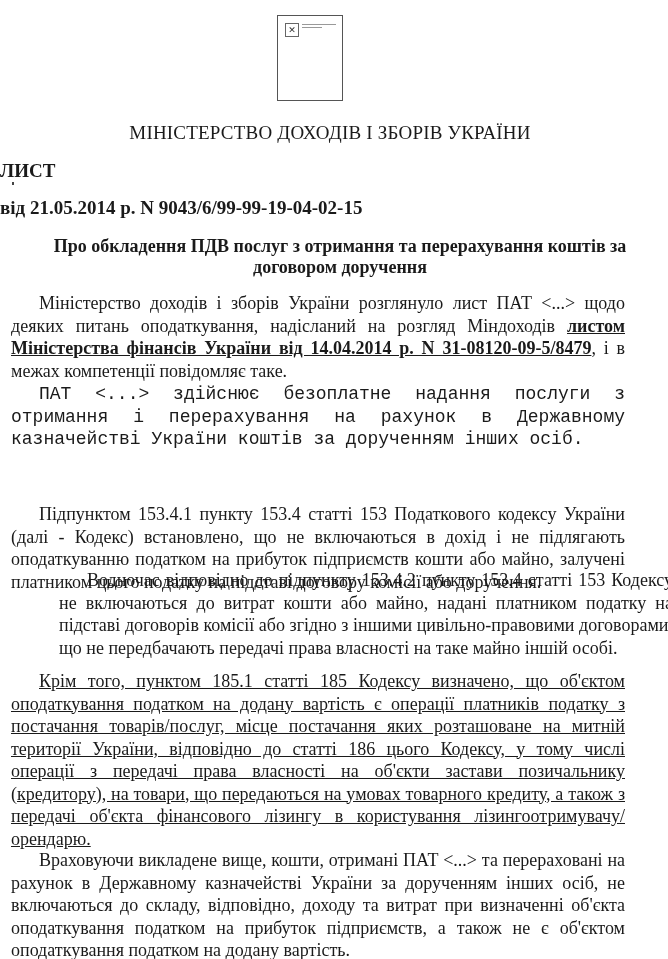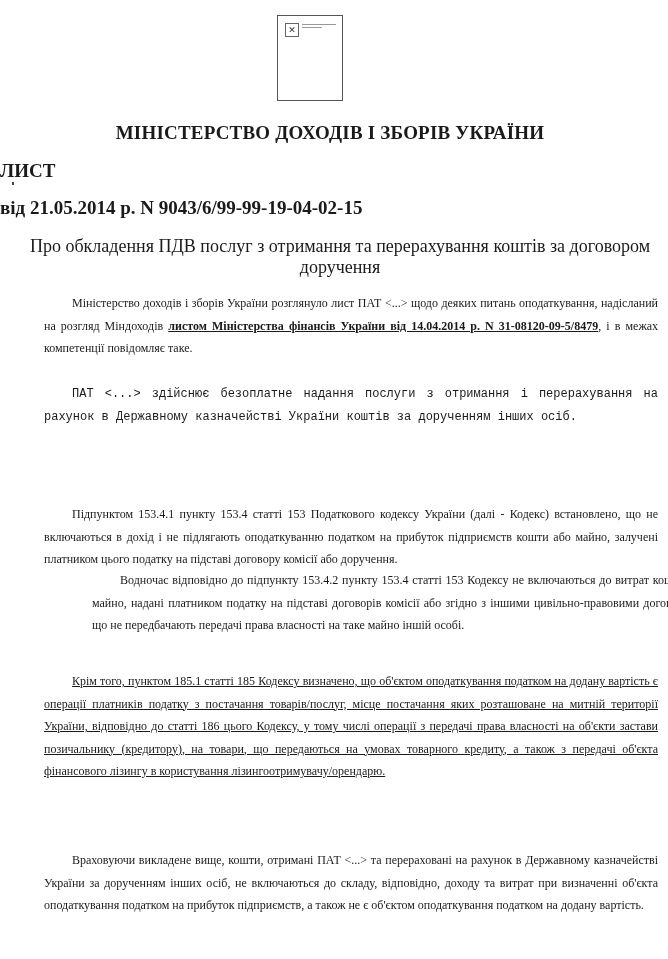--- a/index.html
+++ b/index.html
@@ -6,29 +6,29 @@
   body { width:668px; height:959px; position:relative; overflow:hidden;
          font-family:"Liberation Serif", "DejaVu Serif", serif; color:#1a1a1a; }
   .stamp { position:absolute; left:277px; top:15px; width:64px; height:84px;
            border:1px solid #555; background:#fff; }
   .stamp .x { position:absolute; left:7px; top:7px; width:12px; height:12px;
               border:1px solid #666; font-size:9px; line-height:12px; text-align:center;
               font-family:"DejaVu Sans", sans-serif; color:#333; }
   .stamp .line { position:absolute; left:24px; top:8px; width:34px; height:1px; background:#999; }
   .stamp .line2 { top:11px; width:20px; }
   .dot { position:absolute; left:12px; top:182px; width:2px; height:3px; background:#444; }
-  .h1 { position:absolute; left:0; width:660px; text-align:center; font-weight:bold;
+  .h1 { position:absolute; left:0; width:660px; text-align:center; font-weight:normal;
         font-size:19px; top:122px; letter-spacing:0.2px; }
   .h2 { position:absolute; left:0; width:668px; font-weight:bold;
         font-size:19px; top:160px; }
   .h3 { position:absolute; left:0; width:668px; font-weight:bold;
         font-size:19px; top:197px; }
-  .subject { position:absolute; left:20px; width:640px; text-align:center; font-weight:normal;
+  .subject { position:absolute; left:20px; width:640px; text-align:center; font-weight:bold;
              font-size:18px; top:236px; line-height:21px; }
-  .para { position:absolute; left:44px; width:614px; font-size:12px; line-height:22.5px;
+  .para { position:absolute; left:11px; width:614px; font-size:18px; line-height:22.5px;
           text-align:justify; text-indent:28px; }
   .para u { font-weight:bold; }
   .p1 { top:292px; }
   .p2 { top:383px;font-family:Liberation Mono, monospace; }
   .p3 { top:467px;margin-top:36px; }
   .p4 { top:569px;margin-left:48px; }
   .p5 { top:670px;text-decoration:underline; }
   .p6 { top:849px; }
 </style>
 </head>

